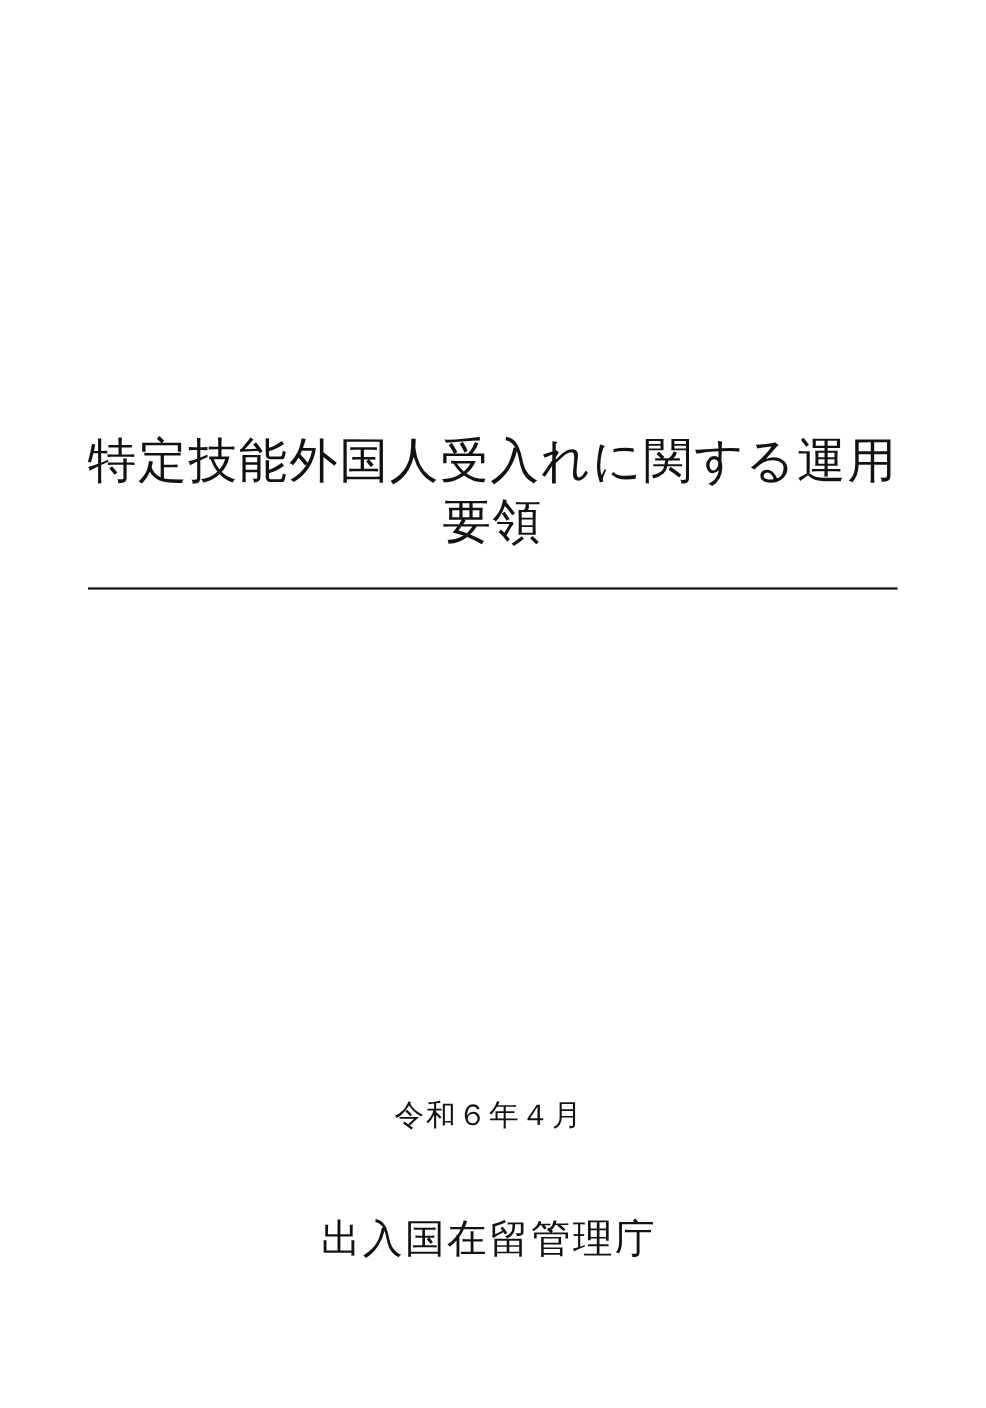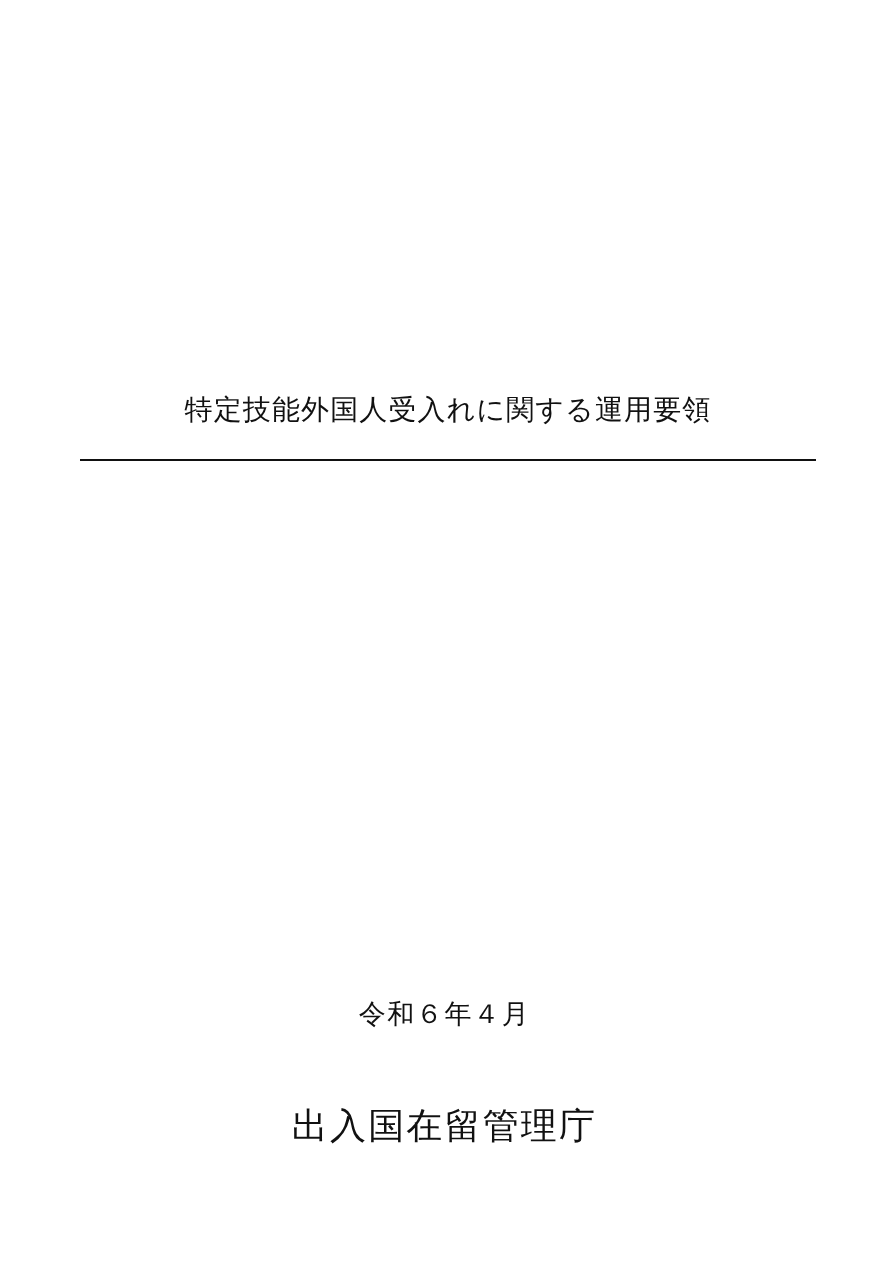--- a/index.html
+++ b/index.html
@@ -23,21 +23,21 @@
     box-sizing: border-box;
   }
   .title-block {
     position: absolute;
     left: 0;
     top: 392px;
     width: 896px;
     text-align: center;
   }
   .doc-title {
-    font-size: 28px;
+    font-size: 44px;
     line-height: 1.25;
     letter-spacing: 0.04em;
     font-weight: 400;
     color: #111111;
     margin: 0;
     padding: 0 60px;
     box-sizing: border-box;
   }
   .title-rule {
     width: 736px;

